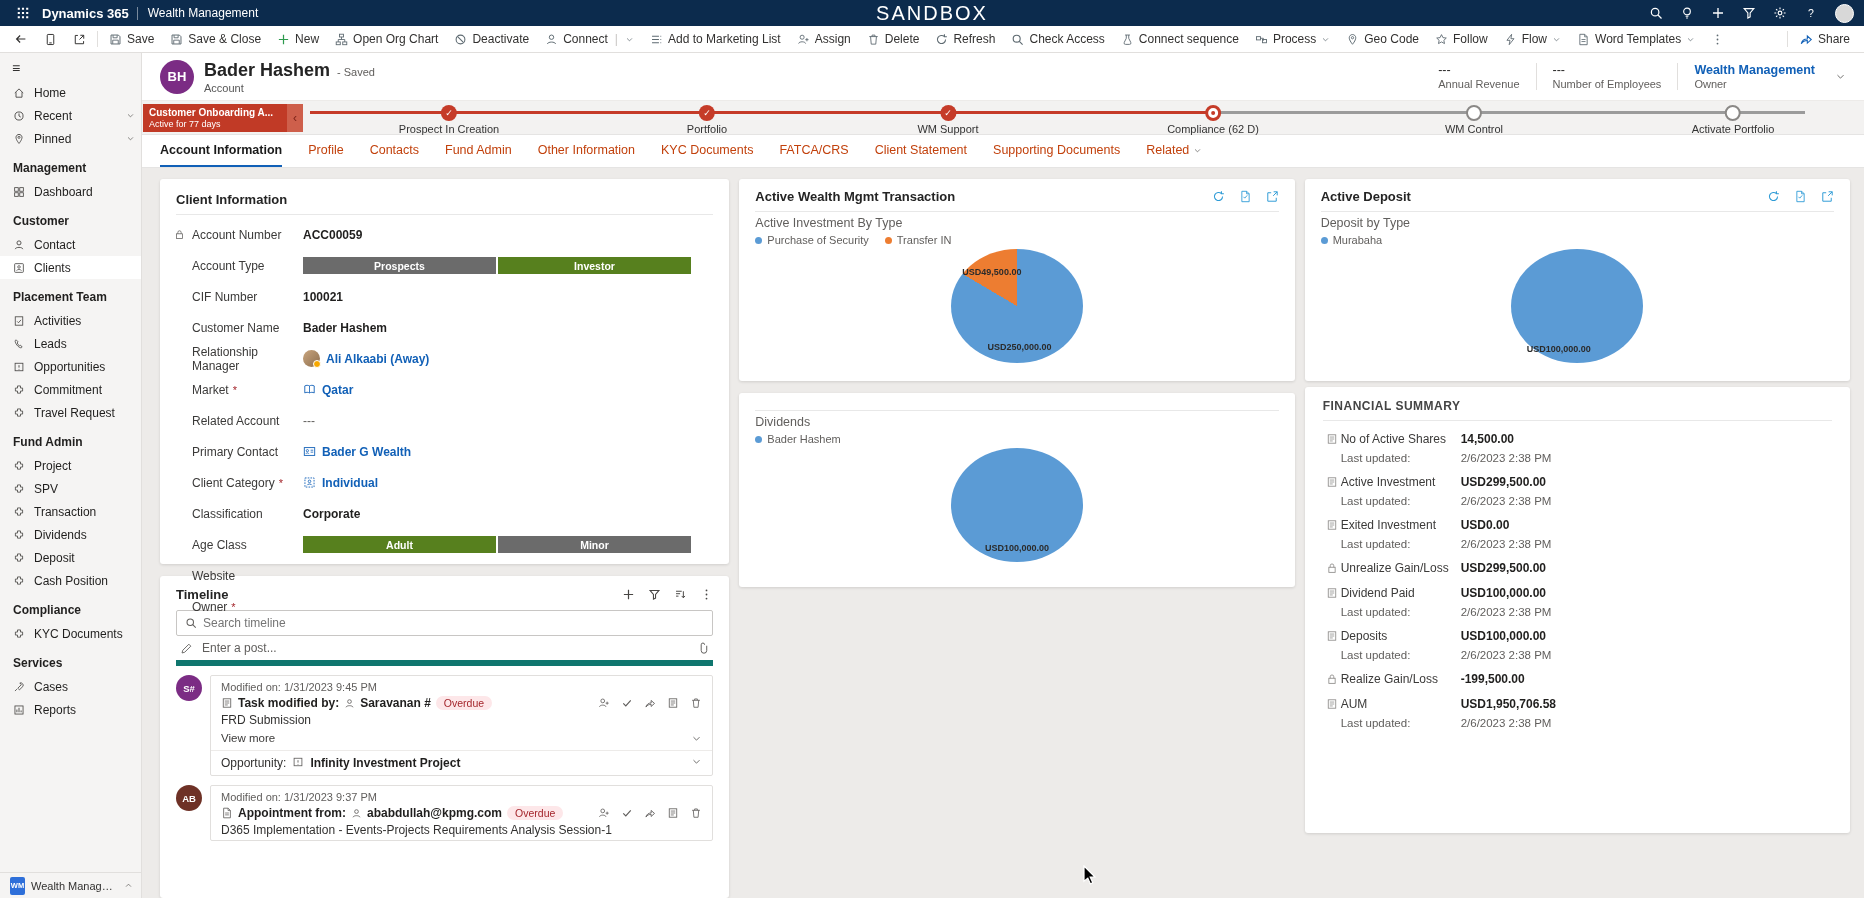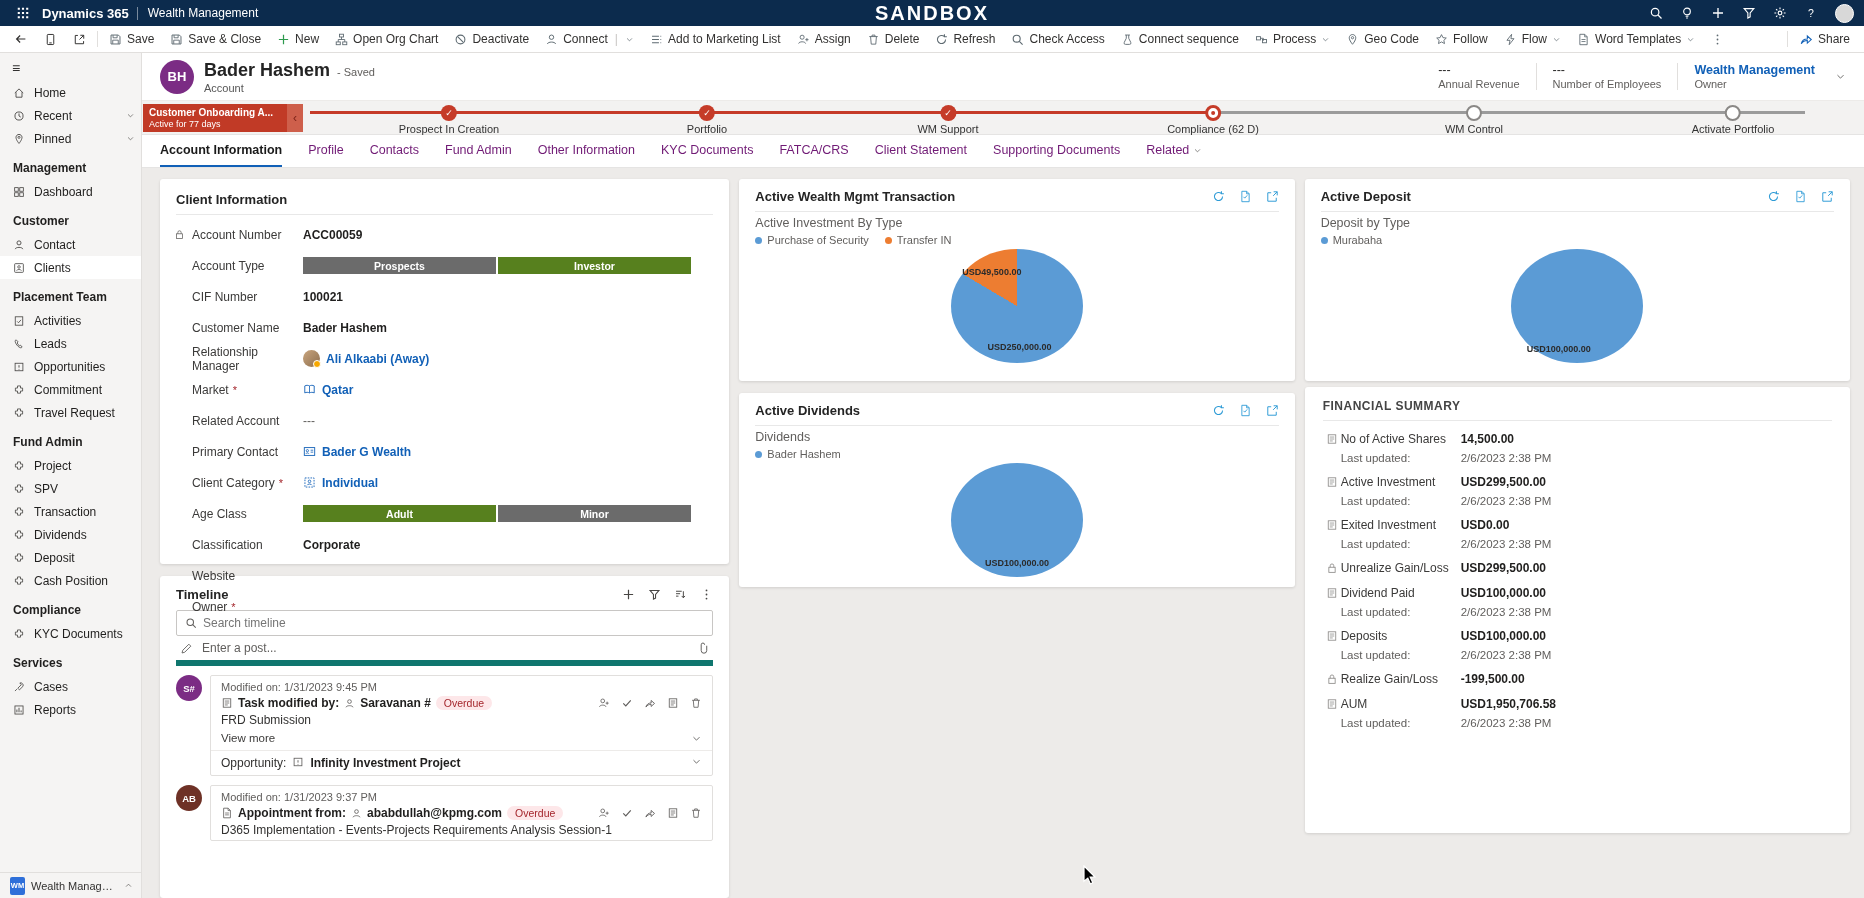--- a/index.html
+++ b/index.html
@@ -8,21 +8,21 @@
   button { background:none; border:none; font:inherit; color:inherit; cursor:pointer; }
   .icon svg { display:block; }
   .icon { display:inline-flex; align-items:center; justify-content:center; }
 
   
   .topbar { position:relative; height:26px; background:#0C2B4D; color:#fff; display:flex; align-items:center; padding:0 10px; z-index:5; }
   .topbar .waffle { width:26px; display:flex; justify-content:center; font-size:13px; }
   .tb-brand { font-weight:bold; font-size:13px; margin:0 8px 0 6px; white-space:nowrap; }
   .tb-div { width:1px; height:13px; background:rgba(255,255,255,.45); margin:0 10px 0 0; }
   .tb-app { font-size:12px; white-space:nowrap; }
-  .tb-env { position:absolute; left:0; right:0; text-align:center; font-size:20px; letter-spacing:2px; pointer-events:none; font-weight:700; }
+  .tb-env { position:absolute; left:0; right:0; text-align:center; font-size:20px; letter-spacing:2px; pointer-events:none; font-weight:400; }
   .tb-right { margin-left:auto; display:flex; align-items:center; gap:17px; z-index:2; }
   .tb-right .icon { font-size:13px; color:#fff; }
   .tb-avatar { width:19px; height:19px; border-radius:50%; background:#D8D8D8; border:1px solid #fff; }
 
   
   .cmdbar { height:27px; background:#fff; border-bottom:1px solid #E1DFDD; display:flex; align-items:stretch; padding:0 6px; }
   .cmd-item { display:flex; align-items:center; gap:5px; padding:0 8px; font-size:12px; color:#323130; white-space:nowrap; }
   .cmd-item .icon { color:#5E6A71; }
   .cmd-vdiv { width:1px; background:#E1DFDD; margin:5px 3px; }
   .cmd-caret { color:#605E5C; }
@@ -74,21 +74,21 @@
   .stage { position:absolute; top:0; transform:translateX(-50%); text-align:center; }
   .stage .dot { width:16px; height:16px; border-radius:50%; margin:4px auto 0; position:relative; z-index:2; }
   .stage.done .dot { background:#C53B28; color:#fff; font-size:9px; font-weight:bold; display:flex; align-items:center; justify-content:center; }
   .stage.current .dot { background:#fff; border:3px solid #C53B28; }
   .stage.current .dot::after { content:""; position:absolute; left:50%; top:50%; width:4px; height:4px; margin:-2px 0 0 -2px; background:#C53B28; border-radius:50%; }
   .stage.todo .dot { background:#fff; border:2px solid #8A8886; }
   .stage .lb { font-size:11px; color:#333; white-space:nowrap; margin-top:2px; }
 
   
   .tabs { height:33px; background:#fff; border-bottom:1px solid #E5E4E3; display:flex; align-items:stretch; padding-left:18px; }
-  .tab { display:flex; align-items:center; gap:4px; margin-right:26px; font-size:12.5px; color:#701a75; border-bottom:2px solid transparent; white-space:nowrap; }
+  .tab { display:flex; align-items:center; gap:4px; margin-right:26px; font-size:12.5px; color:#c2410c; border-bottom:2px solid transparent; white-space:nowrap; }
   .tab.active { color:#1A1A1A; font-weight:bold; border-bottom-color:#1160B7; }
   .tab .icon { color:#605E5C; }
 
   
   .canvas { flex:1; display:flex; gap:10px; padding:11px 14px 0 18px; overflow:hidden; }
   .col { display:flex; flex-direction:column; }
   .col-left { width:570px; }
   .col-mid { width:556px; }
   .col-right { width:546px; }
   .card { background:#fff; border-radius:3px; box-shadow:0 1px 3px rgba(0,0,0,.12); }
@@ -834,34 +834,34 @@
                       <rect x="2.4" y="2.4" width="11.2" height="11.2" stroke-dasharray="2 1.4" fill="none" stroke="currentColor" stroke-width="1.1"></rect>
                       <circle cx="8" cy="6.6" r="1.6" fill="none" stroke="currentColor" stroke-width="1"></circle>
                       <path d="M5 11.4c.4-2 5.6-2 6 0" fill="none" stroke="currentColor" stroke-width="1"></path>
                     </svg>
                   </span>
                   <span class="lnk">Individual</span>
                 </div>
               </div>
               <div class="frow">
                 <div class="flabel">
+                  <span>Classification</span>
+                </div>
+                <div class="fvalue text">Corporate</div>
+              </div>
+              <div class="frow">
+                <div class="flabel">
                   <span>Age Class</span>
                 </div>
                 <div class="fvalue">
                   <div class="toggle">
                     <div class="pill" style="background: rgb(87, 128, 30);">Adult</div>
                     <div class="pill" style="background: rgb(107, 107, 107);">Minor</div>
                   </div>
                 </div>
-              </div>
-              <div class="frow">
-                <div class="flabel">
-                  <span>Classification</span>
-                </div>
-                <div class="fvalue text">Corporate</div>
               </div>
               <div class="frow">
                 <div class="flabel">
                   <span>Website</span>
                 </div>
                 <div class="fvalue muted">---</div>
               </div>
               <div class="frow">
                 <div class="flabel">
                   <span>Owner</span>
@@ -1104,41 +1104,20 @@
                 <span>Transfer IN</span>
               </span>
             </div>
             <div class="pie-wrap">
               <div class="pie" style="background: conic-gradient(rgb(91, 155, 213) 0deg, rgb(91, 155, 213) 300.5deg, rgb(237, 125, 49) 300.5deg, rgb(237, 125, 49) 360deg);"></div>
               <span class="pielabel" style="left: 52%; top: 86%;">USD250,000.00</span>
               <span class="pielabel" style="left: 31%; top: 20%;">USD49,500.00</span>
             </div>
           </section>
         <section class="card chart" id="chart-dividends">
-            <div class="c-head">
-              <h3>Active Dividends</h3>
-              <div class="acts">
-                <span class="icon">
-                  <svg viewBox="0 0 16 16" width="13" height="13">
-                    <path d="M13 8a5 5 0 11-1.4-3.5M11.6 1.6v3h3" fill="none" stroke="currentColor" stroke-width="1.3"></path>
-                  </svg>
-                </span>
-                <span class="icon">
-                  <svg viewBox="0 0 16 16" width="13" height="13">
-                    <path d="M3.5 1.6h6l3 3v9.8h-9z" fill="none" stroke="currentColor" stroke-width="1.1"></path>
-                    <path d="M9.4 1.7v3h3M5.5 8.4l1.6 1.6 3-3.4" fill="none" stroke="currentColor" stroke-width="1.1"></path>
-                  </svg>
-                </span>
-                <span class="icon">
-                  <svg viewBox="0 0 16 16" width="13" height="13">
-                    <path d="M9.4 2.2h4.4v4.4M13.8 2.2L8.8 7.2M6.4 3.4H2.2v10.4h10.4V9.6" fill="none" stroke="currentColor" stroke-width="1.2"></path>
-                  </svg>
-                </span>
-              </div>
-            </div>
             <div class="card-div"></div>
             <div class="c-sub">Dividends</div>
             <div class="c-legend">
               <span class="li">
                 <span class="dotc" style="background: rgb(91, 155, 213);"></span>
                 <span>Bader Hashem</span>
               </span>
             </div>
             <div class="pie-wrap">
               <div class="pie" style="background: rgb(91, 155, 213);"></div>

